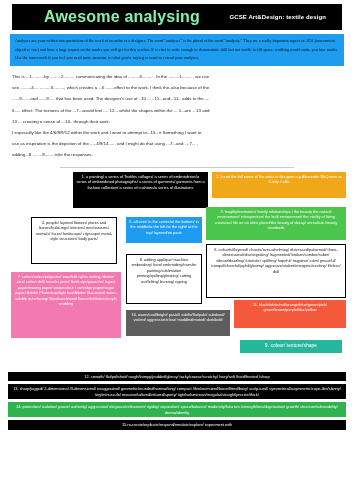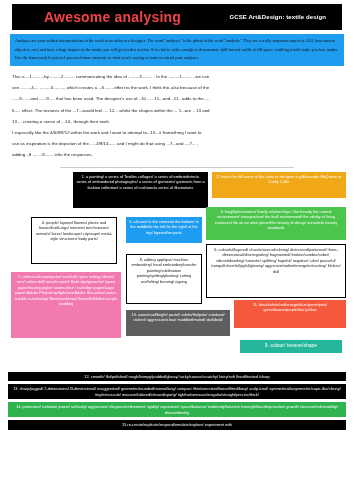--- a/index.html
+++ b/index.html
@@ -6,21 +6,21 @@
   body{
     width:354px;height:500px;background:#ffffff;
     font-family:"Liberation Sans", sans-serif;
     overflow:hidden;position:relative;
   }
   .header{
     background:#000000;height:26px;margin:4px 12px 0 12px;
     display:flex;align-items:center;padding:0 6px;
   }
   .header-title{
-    color:#ef4444;font-weight:bold;font-size:14px;
+    color:#86efac;font-weight:bold;font-size:16px;
     letter-spacing:0.2px;margin-left:26px;
   }
   .header-sub{
     color:#ffffff;font-weight:bold;font-size:6px;
     margin-left:auto;margin-right:10px;letter-spacing:0.1px;
   }
   .intro{
     background:#1e9cf0;margin:4px 10px 0 10px;padding:3px 5px;
     color:#111111;font-size:4.2px;line-height:2.05;
     font-family:"Liberation Serif", serif;

